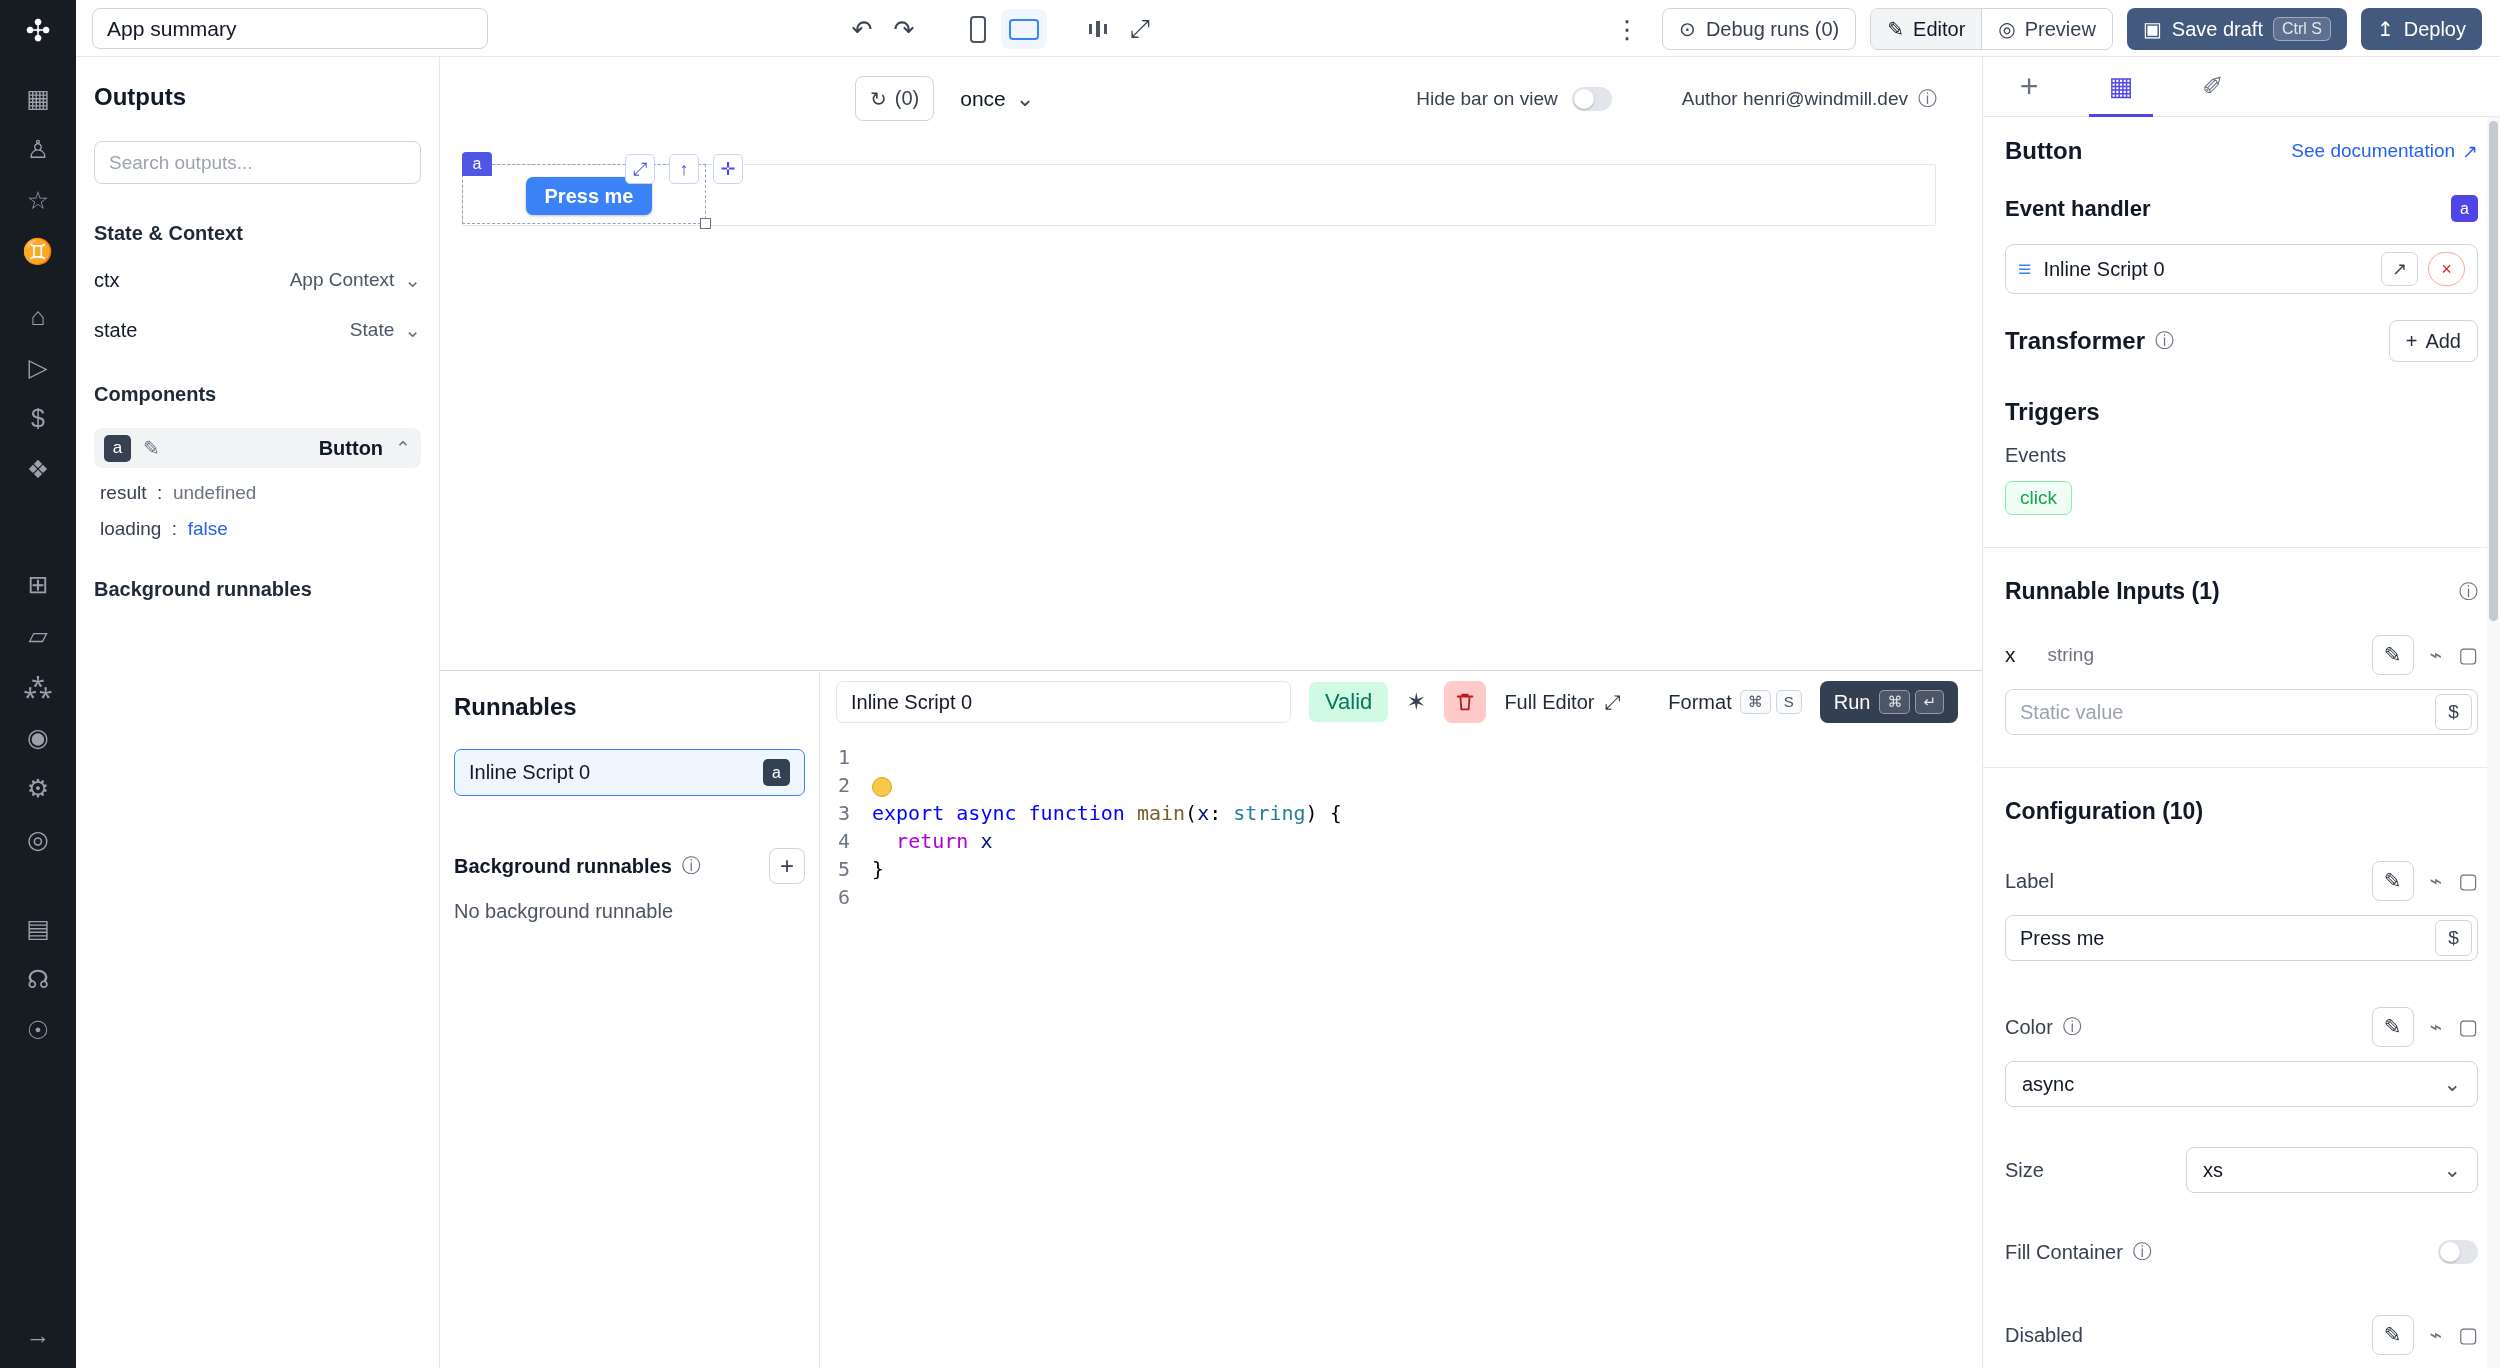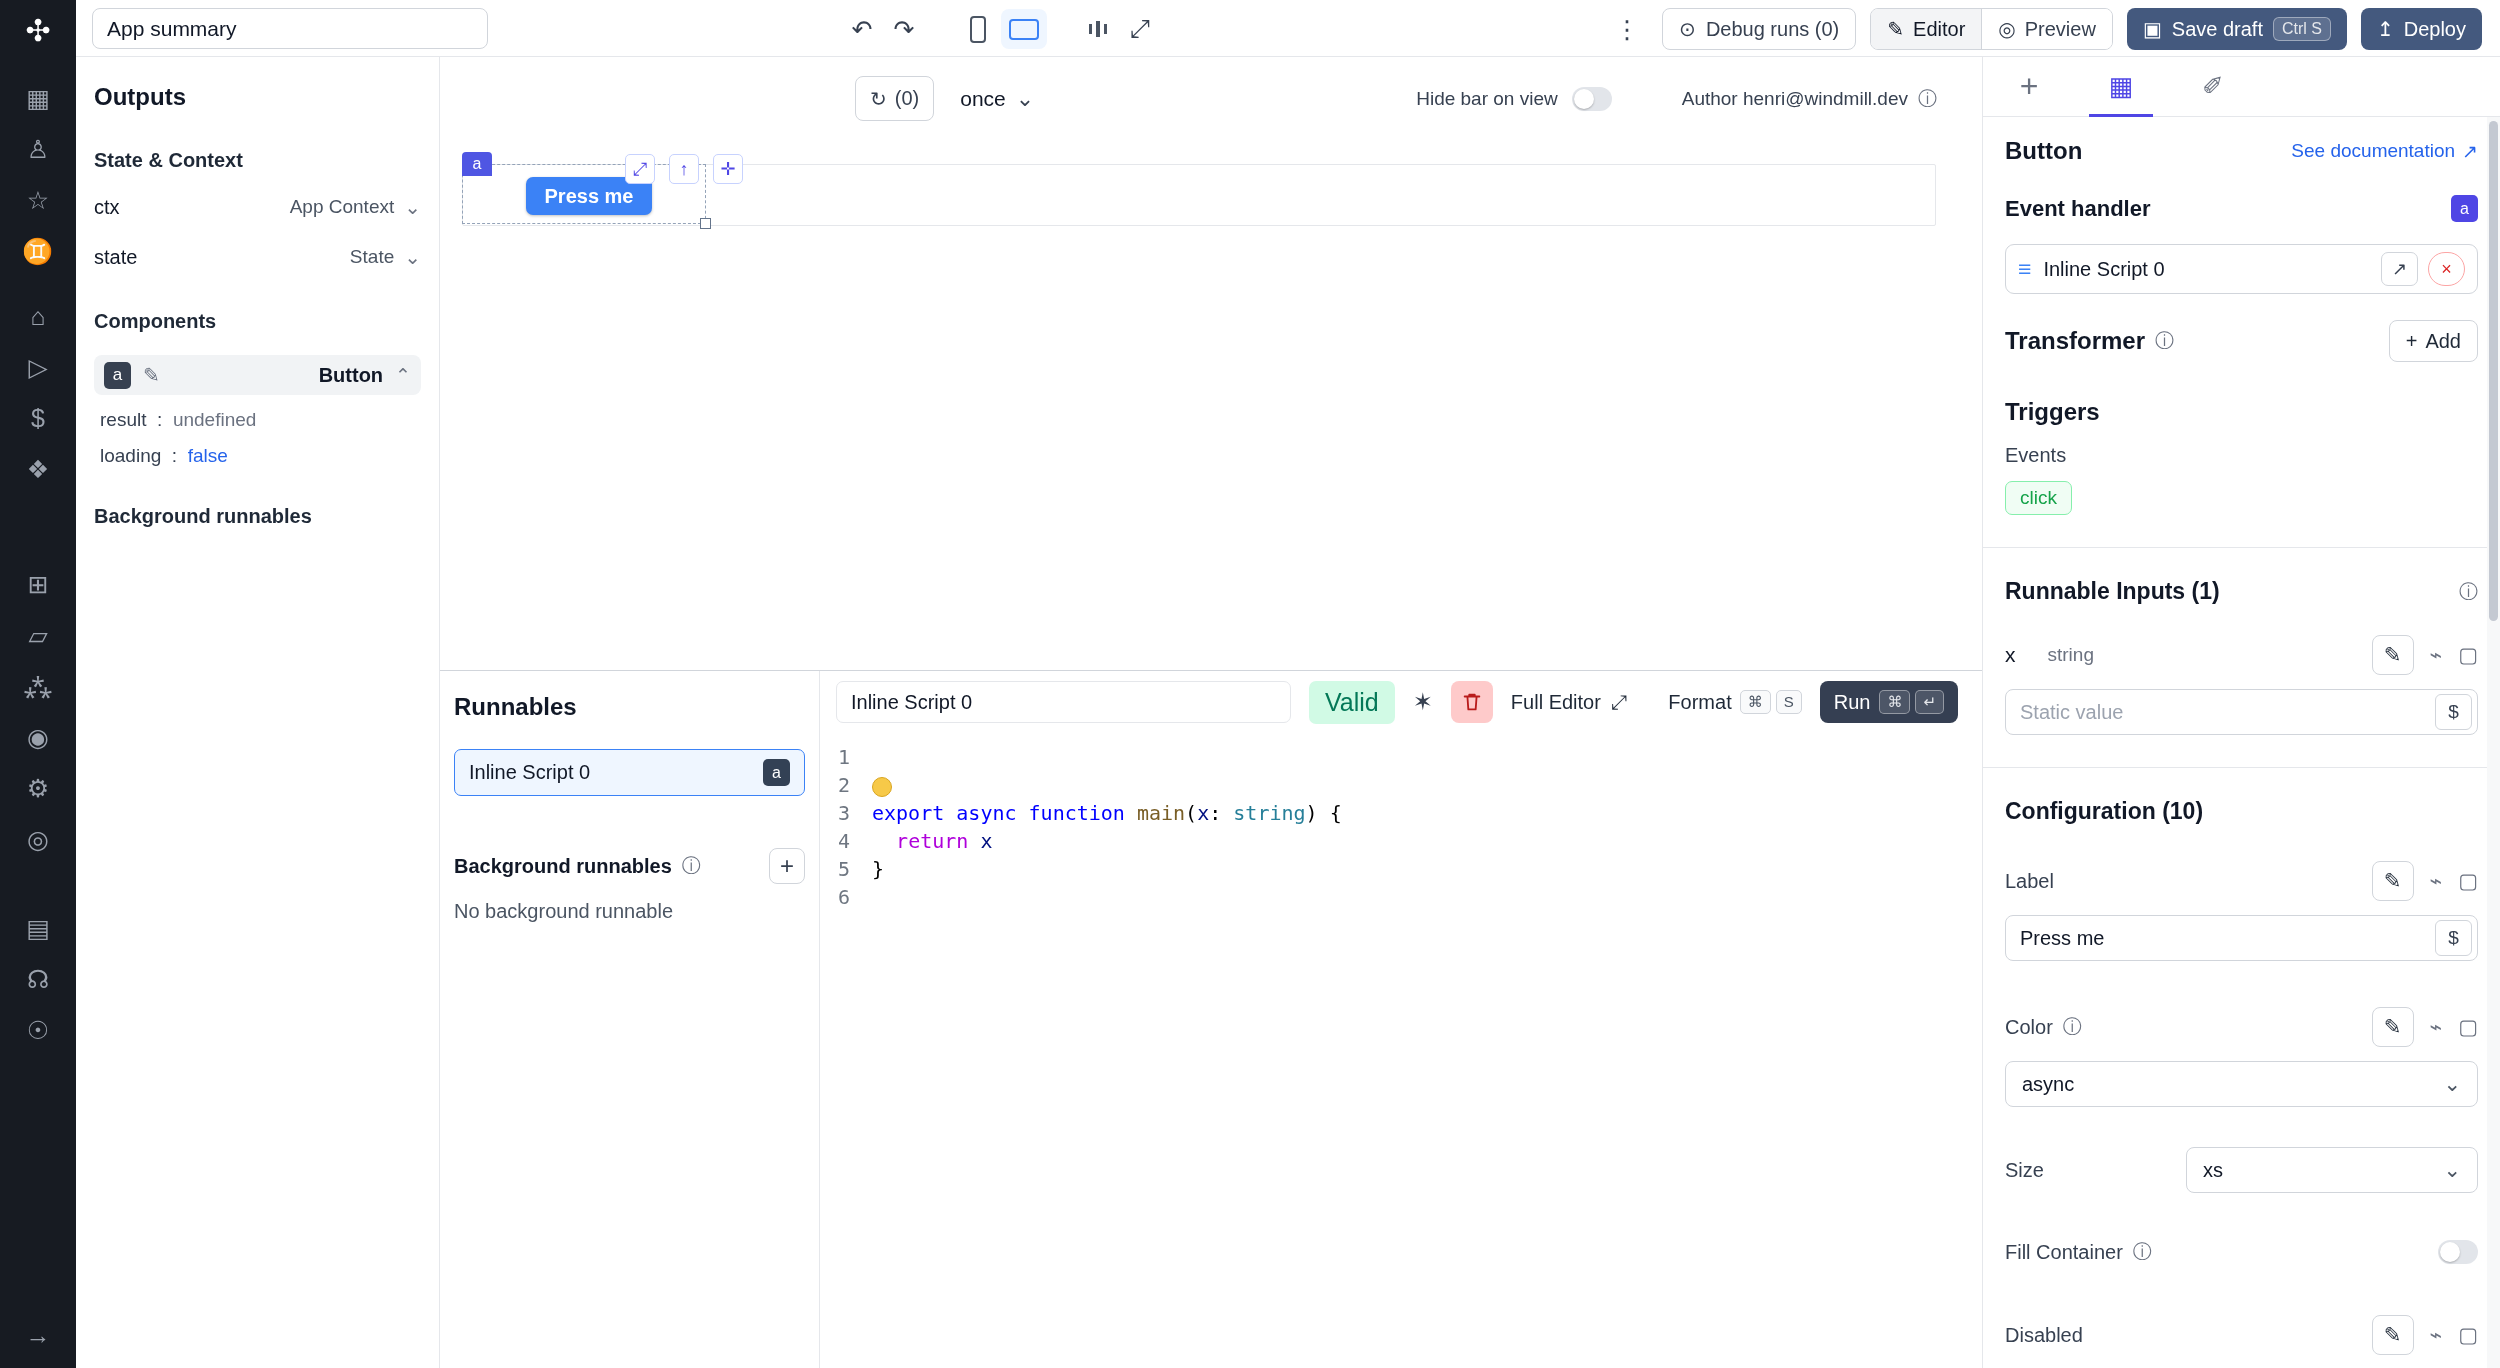--- a/index.html
+++ b/index.html
@@ -89,21 +89,21 @@
   .run-item .rb { margin-left:auto; width:27px; height:27px; background:#334155; color:#fff; border-radius:5px; display:flex; align-items:center; justify-content:center; font-size:16px; }
   .bg-run-row { margin-top:52px; display:flex; align-items:center; gap:10px; }
   .bg-run-row .t { font-size:20px; font-weight:700; color:#111827; }
   .add-sq { margin-left:auto; width:36px; height:36px; border:1px solid #d1d5db; border-radius:8px; display:flex; align-items:center; justify-content:center; font-size:24px; color:#374151; cursor:pointer; background:#fff; }
   .no-bg { margin-top:16px; font-size:20px; color:#4b5563; }
 
   
   .editor { flex:1; display:flex; flex-direction:column; min-width:0; }
   .editor-header { height:62px; display:flex; align-items:center; gap:18px; padding:0 16px; flex-shrink:0; }
   .script-name { width:455px; height:42px; border:1px solid #e5e7eb; border-radius:7px; padding:0 14px; font-size:20px; color:#111827; font-family:inherit; }
-  .valid-badge { background:#d1fae5; color:#047857; border-radius:7px; padding:7px 16px; font-size:25px; }
+  .valid-badge { background:#d1fae5; color:#047857; border-radius:7px; padding:7px 16px; font-size:22px; }
   .icon-plain { font-size:24px; color:#374151; cursor:pointer; }
   .trash-btn { width:42px; height:42px; background:#fecaca; border:none; border-radius:8px; display:flex; align-items:center; justify-content:center; cursor:pointer; }
   .full-editor { display:flex; gap:10px; font-size:20px; color:#1f2937; cursor:pointer; }
   .format-btn { margin-left:auto; display:flex; align-items:center; gap:8px; font-size:20px; color:#1f2937; cursor:pointer;justify-content:flex-end; }
   .kbd { border:1px solid #d1d5db; background:#f9fafb; color:#4b5563; border-radius:5px; font-size:15px; padding:2px 7px; line-height:1.2; }
   .run-btn { display:flex; align-items:center; gap:9px; background:#353f52; color:#fff; border:none; border-radius:8px; height:42px; padding:0 14px; font-size:20px; cursor:pointer; margin-right:8px; font-family:inherit; }
   .run-btn .kbd { background:rgba(255,255,255,.12); border-color:rgba(255,255,255,.4); color:#e5e7eb; }
   .code-area { flex:1; font-family:"DejaVu Sans Mono", monospace; font-size:20px; padding-top:10px; overflow:hidden; }
   .code-line { display:flex; line-height:28px; height:28px; }
   .gutter { width:52px; text-align:right; padding-right:22px; color:#6e7681; flex-shrink:0; }
@@ -241,20 +241,21 @@
           <span>↥</span>
           <span>Deploy</span>
         </button>
       </div>
     </header>
 
     <div class="content">
 
       <aside class="outputs">
         <h2>Outputs</h2>
+        <input class="search-input" placeholder="Search outputs..." style="">
         <div class="sec-label">State &amp; Context</div>
         <div class="kv-row">
           <span class="k">ctx</span>
           <span class="v">App Context</span>
           <span class="chev">⌄</span>
         </div>
         <div class="kv-row">
           <span class="k">state</span>
           <span class="v">State</span>
           <span class="chev">⌄</span>

